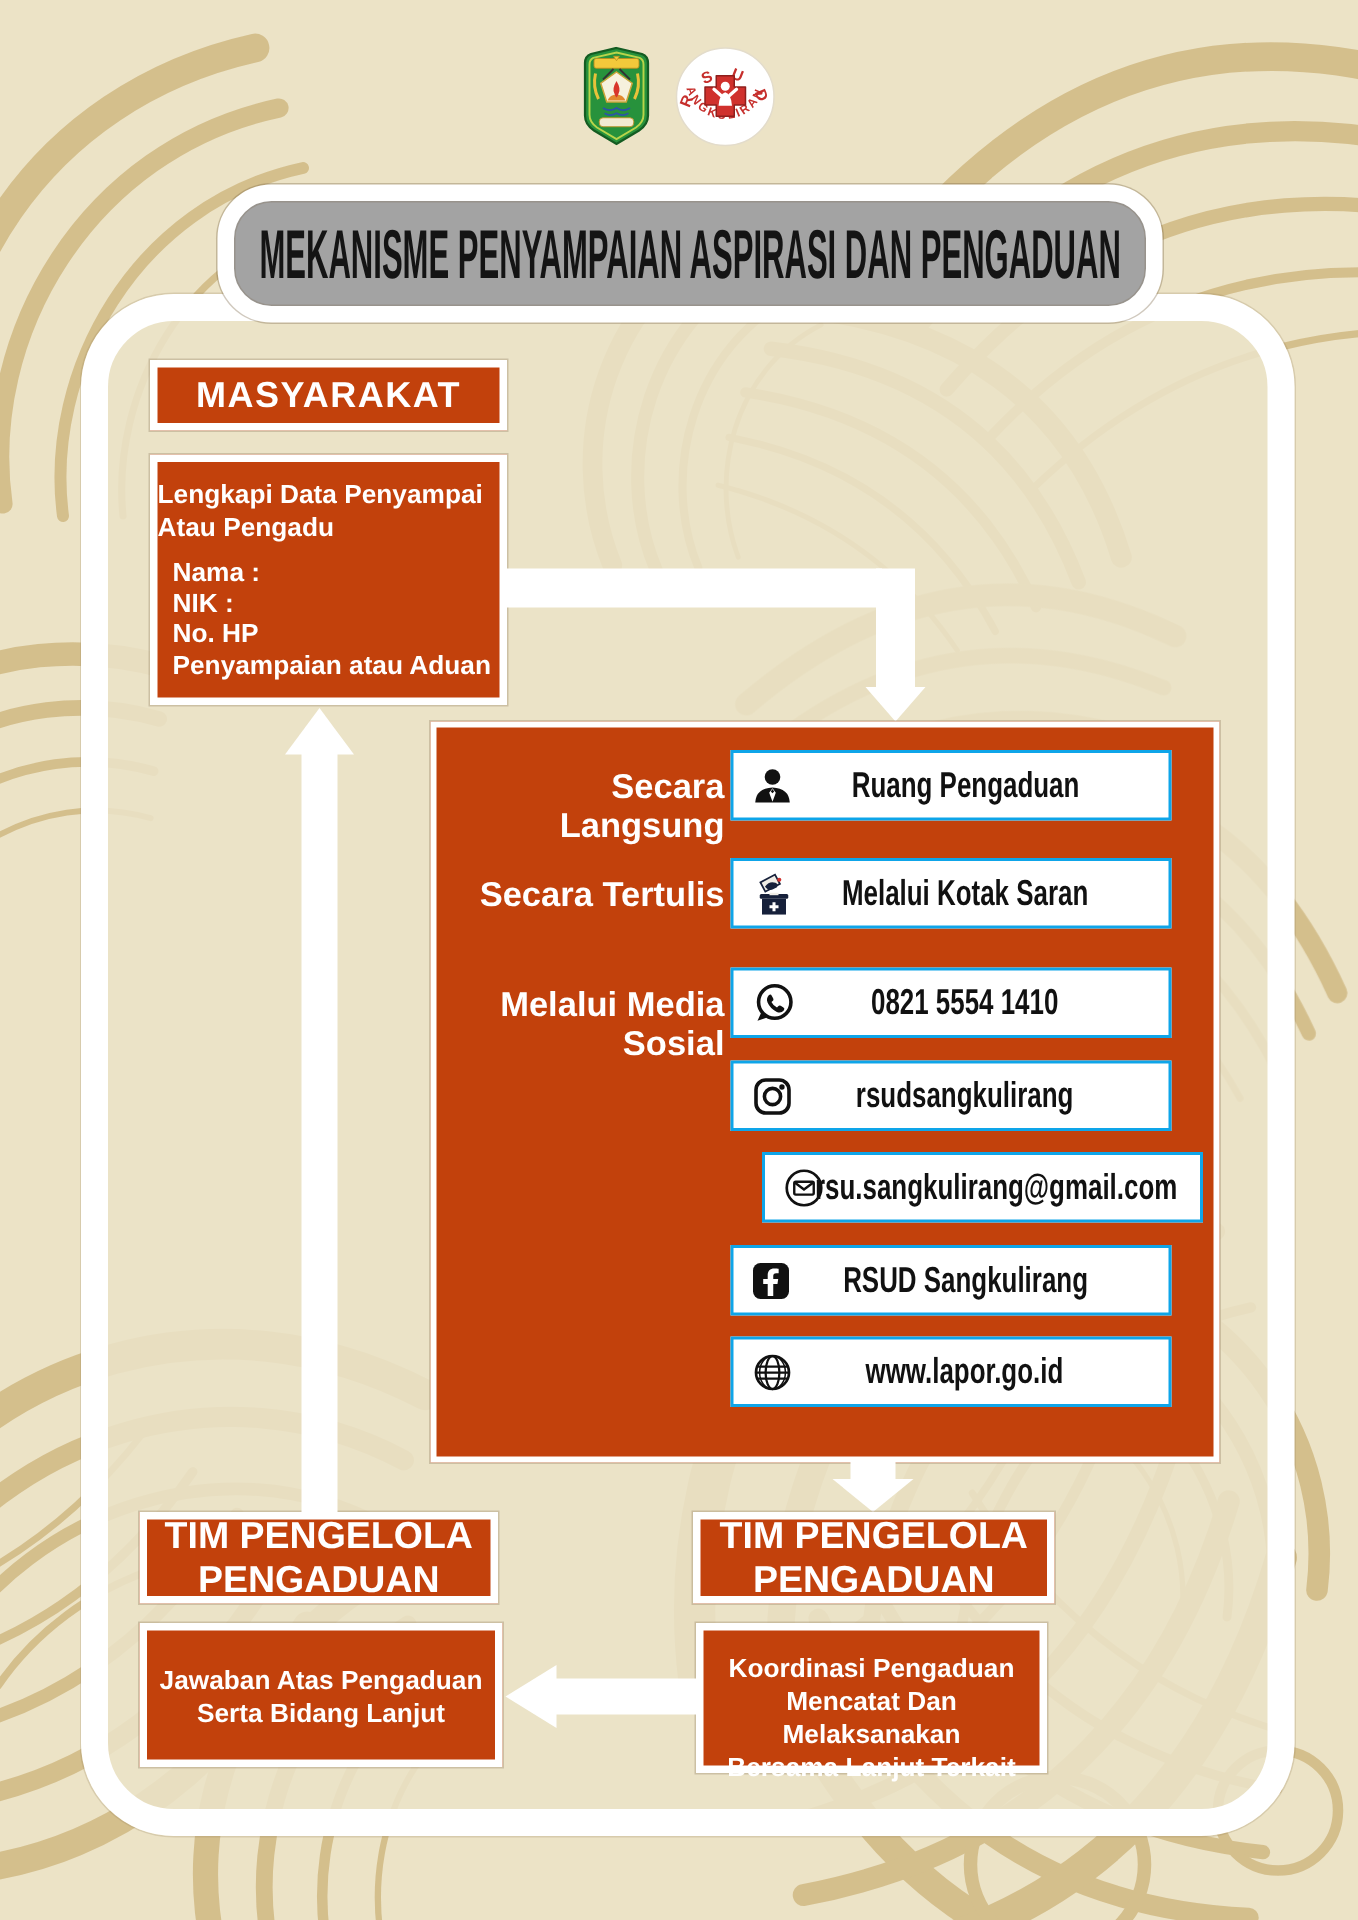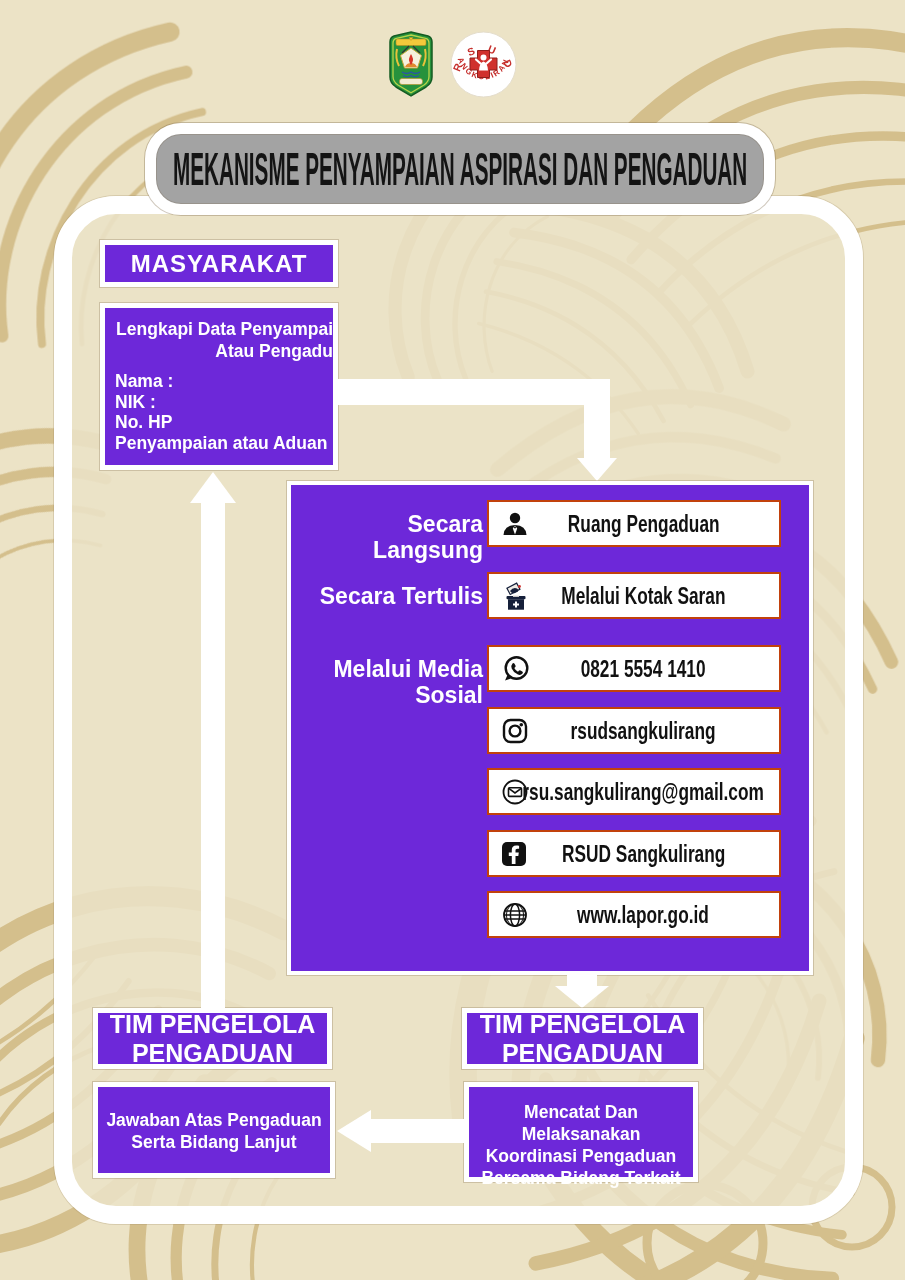--- a/index.html
+++ b/index.html
@@ -24,40 +24,40 @@
     display:flex;align-items:center;justify-content:center;
     box-shadow:0 0 0 1px rgba(120,100,70,0.35), inset 0 0 0 1px rgba(120,100,70,0.25);
     z-index:3;
   }
   .banner .t{
     font-size:46px;font-weight:700;color:#141414;white-space:nowrap;
     display:inline-block;transform:scaleX(0.45);letter-spacing:0px;
   }
   
   .bbox{
-    box-sizing:border-box;background:#6d28d9;border:5px solid #ffffff;
+    box-sizing:border-box;background:#c2410c;border:5px solid #ffffff;
     color:#ffffff;box-shadow:0 0 0 1px rgba(130,110,80,0.3);
   }
   .masy{
     left:100px;top:240px;width:238px;height:47px;
     display:flex;align-items:center;justify-content:center;
     font-size:24px;font-weight:700;letter-spacing:1px;
   }
   .databox{left:100px;top:303px;width:238px;height:167px;font-weight:700;}
-  .databox .dt{ text-align:right;padding-top:10px;font-size:17.5px;line-height:22px;}
+  .databox .dt{ text-align:left;padding-top:10px;font-size:17.5px;line-height:22px;}
   .databox .df{ padding:9px 0 0 10px;font-size:17.5px;line-height:20.5px;}
   
   .central{left:287px;top:481px;width:526px;height:494px;border-width:4px;}
   .mlabel{
     color:#ffffff;font-weight:700;font-size:23px;text-align:right;
     width:186px;left:297px;line-height:26px;
   }
   .row{
     left:487px;width:294px;height:47px;box-sizing:border-box;
-    background:#ffffff;border:2px solid #c2410c;
+    background:#ffffff;border:2px solid #0ea5e9;
     display:flex;align-items:center;justify-content:center;
   }
   .row .val{
     font-size:24px;font-weight:700;color:#111;display:inline-block;
     transform:scaleX(0.72);white-space:nowrap;padding-left:26px;
   }
   .row svg.ic{position:absolute;left:11px;top:50%;transform:translateY(-50%);}
   
   .team{
     display:flex;align-items:center;justify-content:center;flex-direction:column;
@@ -220,21 +220,21 @@
 
   <div class="z row" style="top:707px;">
     <svg class="ic" width="30" height="30" viewBox="0 0 30 30">
       <rect x="4" y="4" width="22" height="22" rx="6.5" fill="none" stroke="#111" stroke-width="2.4"></rect>
       <circle cx="15" cy="15" r="5.4" fill="none" stroke="#111" stroke-width="2.4"></circle>
       <circle cx="21.3" cy="8.7" r="1.8" fill="#111"></circle>
     </svg>
     <span class="val">rsudsangkulirang</span>
   </div>
 
-  <div class="z row" style="top:768px;">
+  <div class="z row" style="top:768px;margin-left:21px;">
     <svg class="ic" width="30" height="30" viewBox="0 0 30 30">
       <circle cx="15" cy="15" r="11.5" fill="none" stroke="#111" stroke-width="1.8"></circle>
       <rect x="8.5" y="10.8" width="13" height="8.6" rx="1" fill="none" stroke="#111" stroke-width="1.6"></rect>
       <path d="M8.8,11.3 L15,16 L21.2,11.3" fill="none" stroke="#111" stroke-width="1.6"></path>
     </svg>
     <span class="val">rsu.sangkulirang@gmail.com</span>
   </div>
 
   <div class="z row" style="top:830px;">
     <svg class="ic" width="28" height="28" viewBox="0 0 28 28">
@@ -257,23 +257,23 @@
   </div>
 
   <div class="arr" style="left:567px;top:974px;width:30px;height:14px;"></div>
   <div class="tri" style="left:555px;top:986px;border-left:27px solid transparent;border-right:27px solid transparent;border-top:22px solid #fff;"></div>
 
   <div class="z bbox team" style="left:462px;top:1008px;width:241px;height:61px;">
     <div>TIM PENGELOLA</div>
     <div>PENGADUAN</div>
   </div>
   <div class="z bbox desc" style="left:464px;top:1082px;width:234px;height:100px;padding-top:14px;">
+    <div>Koordinasi Pengaduan</div>
     <div>Mencatat Dan Melaksanakan</div>
-    <div>Koordinasi Pengaduan</div>
-    <div>Bersama Bidang Terkait</div>
+    <div>Bersama Lanjut Terkait</div>
   </div>
 
   <div class="z bbox team" style="left:93px;top:1008px;width:239px;height:61px;">
     <div>TIM PENGELOLA</div>
     <div>PENGADUAN</div>
   </div>
   <div class="z bbox desc" style="left:93px;top:1082px;width:242px;height:96px;padding-top:22px;">
     <div>Jawaban Atas Pengaduan</div>
     <div>Serta Bidang Lanjut</div>
   </div>

